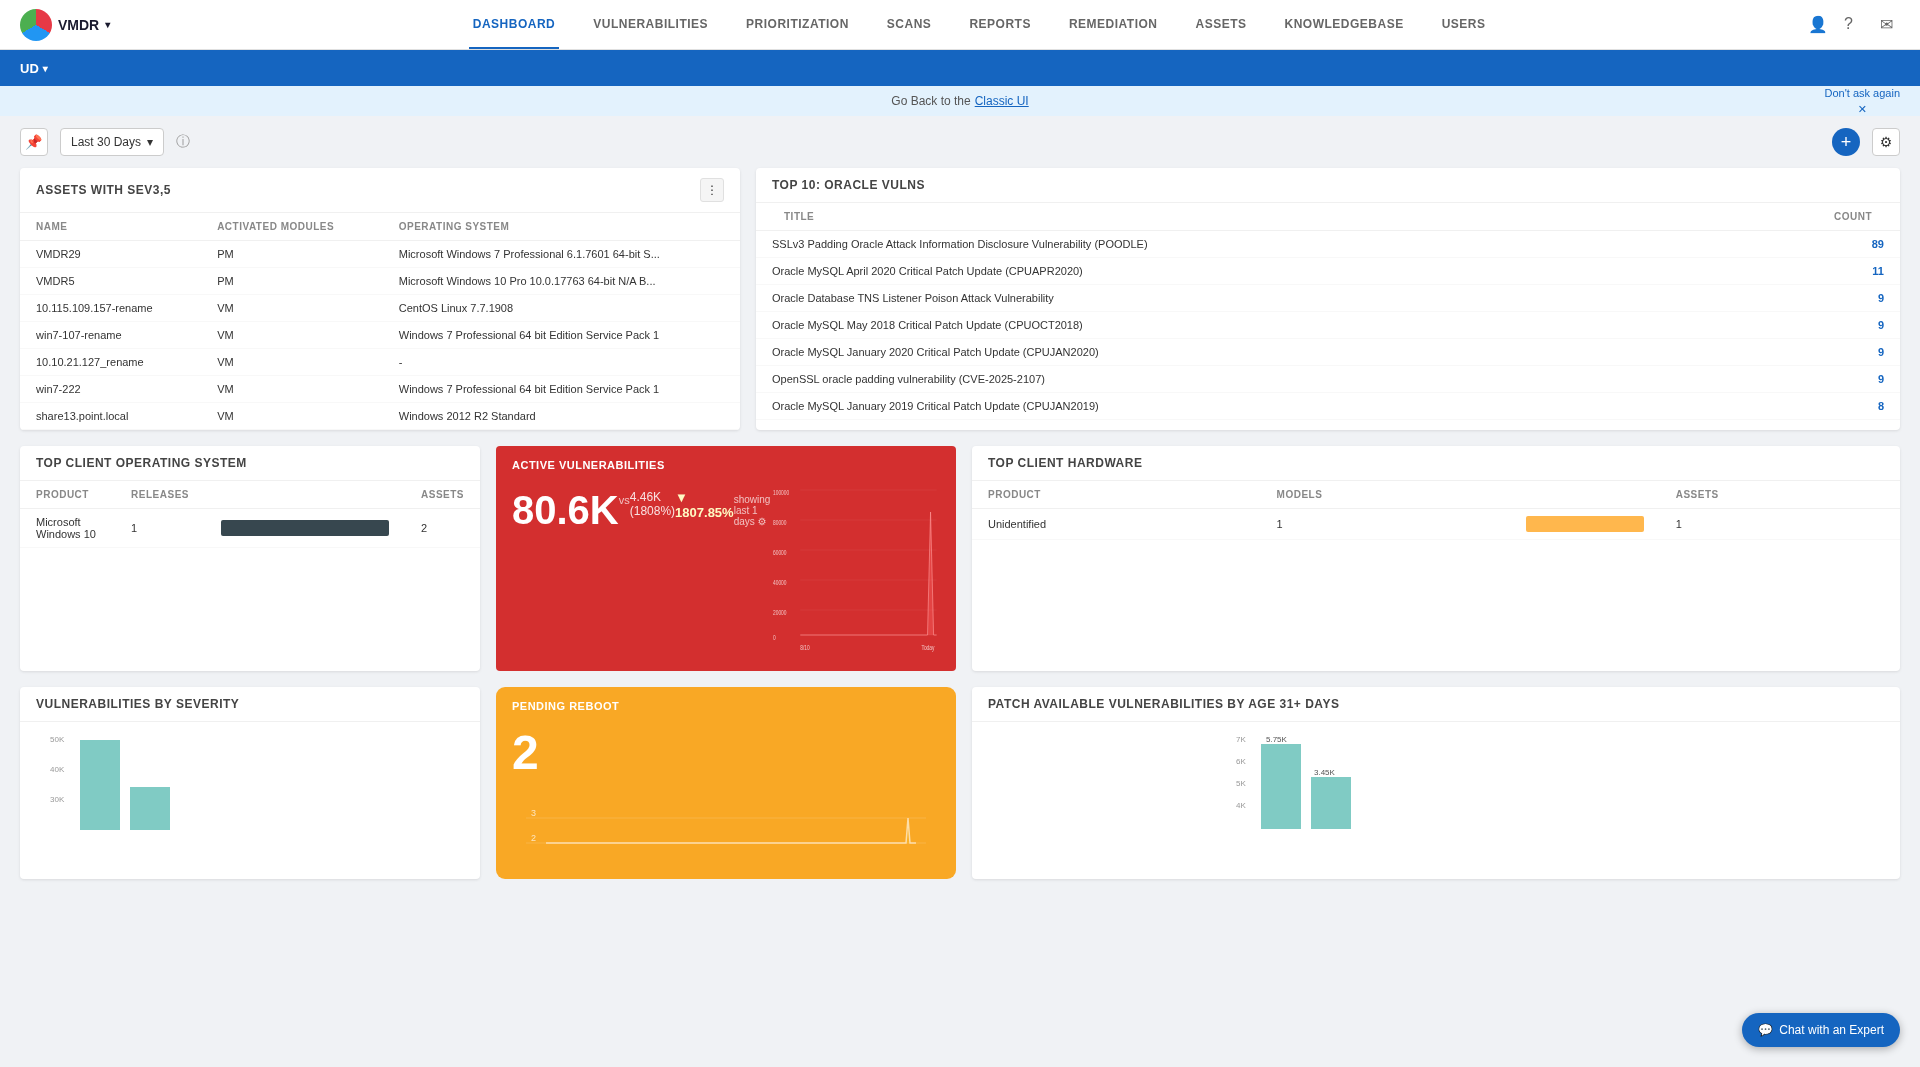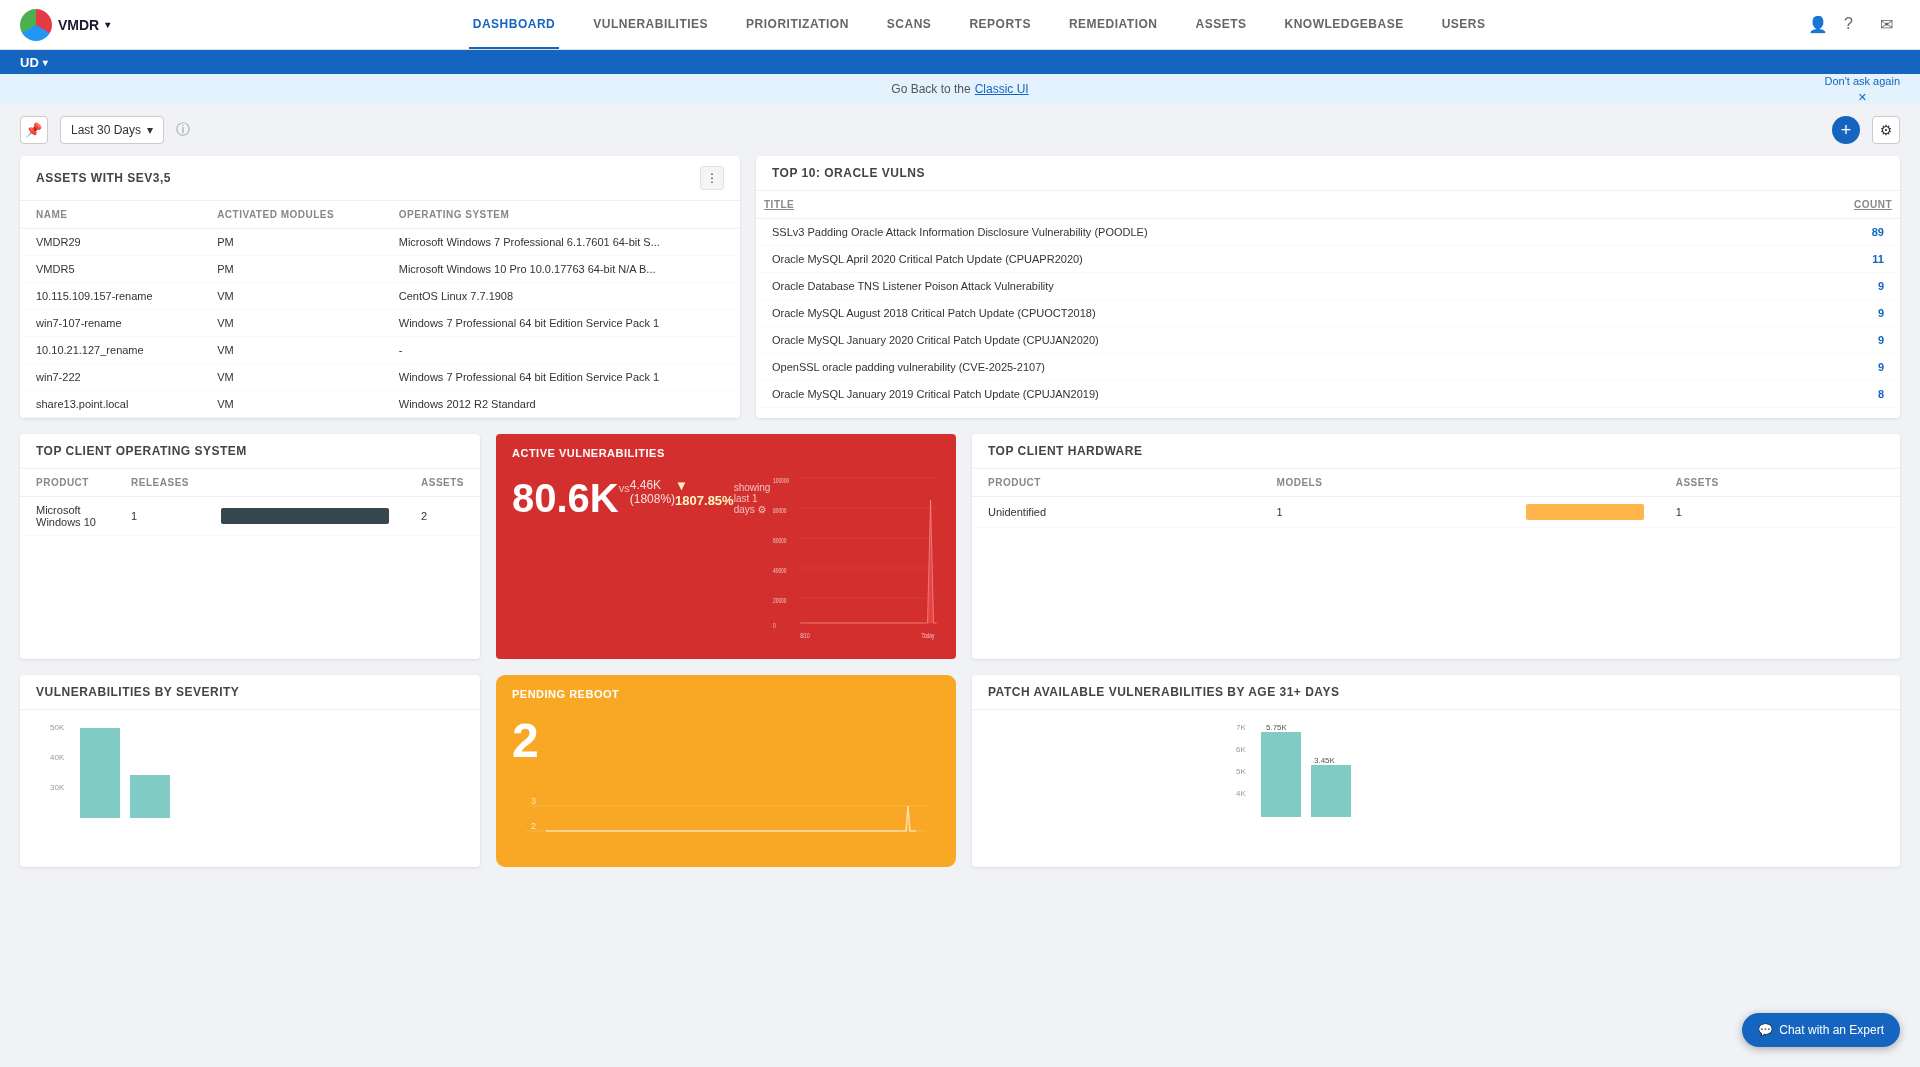--- a/index.html
+++ b/index.html
@@ -9,21 +9,21 @@
     .top-nav { background: #fff; border-bottom: 1px solid #e0e0e0; display: flex; align-items: center; padding: 0 20px; height: 50px; position: relative; }
     .logo-area { display: flex; align-items: center; gap: 6px; margin-right: 40px; color: #1a1a2e; font-weight: 700; font-size: 14px; cursor: pointer; }
     .logo-circle { width: 32px; height: 32px; border-radius: 50%; background: conic-gradient(#e63946 0deg 120deg, #2196F3 120deg 240deg, #4CAF50 240deg 360deg); }
     .nav-links { display: flex; align-items: center; flex: 1; justify-content: center; gap: 30px; }
     .nav-link { font-size: 12px; font-weight: 600; color: #666; text-decoration: none; padding: 16px 4px; border-bottom: 2px solid transparent; letter-spacing: 0.5px; cursor: pointer; }
     .nav-link.active { color: #1565c0; border-bottom: 2px solid #1565c0; }
     .nav-icons { display: flex; gap: 16px; align-items: center; }
     .nav-icon { width: 20px; height: 20px; color: #666; cursor: pointer; font-size: 16px; }
 
     
-    .sub-nav { background: #1565c0; padding: 0 20px; height: 24px; display: flex; align-items: center; }
+    .sub-nav { background: #1565c0; padding: 0 20px; height: 36px; display: flex; align-items: center; }
     .ud-dropdown { color: #fff; font-size: 13px; font-weight: 600; display: flex; align-items: center; gap: 4px; cursor: pointer; }
     .chevron { font-size: 10px; }
 
     
     .banner { background: #e3f2fd; padding: 8px; text-align: center; font-size: 12px; color: #555; display: flex; justify-content: center; align-items: center; gap: 4px; position: relative; }
     .banner-link { color: #1565c0; text-decoration: underline; cursor: pointer; }
     .dont-ask { position: absolute; right: 20px; color: #1565c0; font-size: 11px; cursor: pointer; display: flex; align-items: center; gap: 4px; flex-direction: column; }
 
     
     .toolbar { padding: 12px 20px; display: flex; align-items: center; gap: 12px; background: #f0f2f5; }
@@ -51,21 +51,21 @@
     .assets-card { flex: 0 0 720px; }
     .table-container { padding: 0; }
     .data-table { width: 100%; border-collapse: collapse; }
     .data-table th { font-size: 10px; font-weight: 700; color: #888; letter-spacing: 0.5px; padding: 8px 16px; text-align: left; border-bottom: 1px solid #f0f0f0; text-transform: uppercase; }
     .data-table td { font-size: 11px; color: #333; padding: 7px 16px; border-bottom: 1px solid #f8f8f8; }
     .link-text { color: #1565c0; cursor: pointer; }
 
     
     .oracle-card { flex: 1; }
     .oracle-table { width: 100%; border-collapse: collapse; }
-    .oracle-table th { font-size: 10px; font-weight: 700; color: #888; letter-spacing: 0.5px; padding: 8px 8px; text-align: left; border-bottom: 1px solid #f0f0f0; text-transform: uppercase; text-decoration: underline; }
+    .oracle-table th { font-size: 10px; font-weight: 700; color: #888; letter-spacing: 0.5px; padding: 8px 28px; text-align: left; border-bottom: 1px solid #f0f0f0; text-transform: uppercase; }
     .oracle-table th.right { text-align: right; }
     .oracle-table td { font-size: 11px; color: #333; padding: 7px 16px; border-bottom: 1px solid #f8f8f8; }
     .oracle-table td.count { text-align: right; color: #1565c0; font-weight: 600; cursor: pointer; }
 
     
     .second-row { display: flex; gap: 16px; margin-bottom: 16px; }
     .os-card { flex: 0 0 460px; }
     .active-vuln-card { flex: 0 0 460px; background: #d32f2f; border-radius: 4px; overflow: hidden; }
     .hardware-card { flex: 1; }
 
@@ -254,21 +254,21 @@
     </tr>
             <tr>
       <td>Oracle MySQL April 2020 Critical Patch Update (CPUAPR2020)</td>
       <td class="count">11</td>
     </tr>
             <tr>
       <td>Oracle Database TNS Listener Poison Attack Vulnerability</td>
       <td class="count">9</td>
     </tr>
             <tr>
-      <td>Oracle MySQL August 2018 Critical Patch Update (CPUOCT2018)</td>
+      <td>Oracle MySQL May 2018 Critical Patch Update (CPUOCT2018)</td>
       <td class="count">9</td>
     </tr>
             <tr>
       <td>Oracle MySQL January 2020 Critical Patch Update (CPUJAN2020)</td>
       <td class="count">9</td>
     </tr>
             <tr>
       <td>OpenSSL oracle padding vulnerability (CVE-2025-2107)</td>
       <td class="count">9</td>
     </tr>

